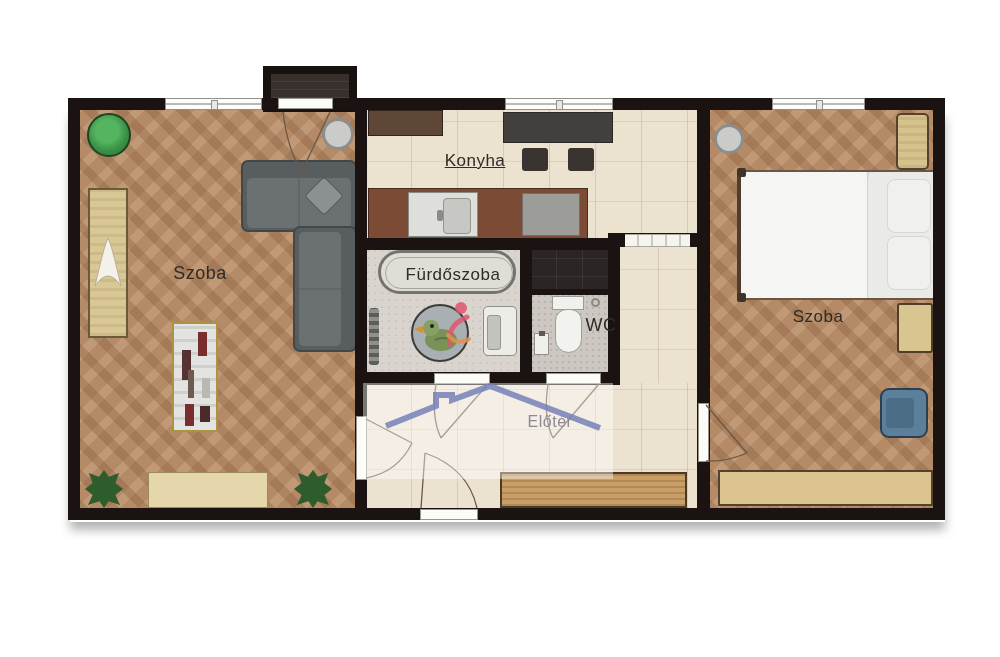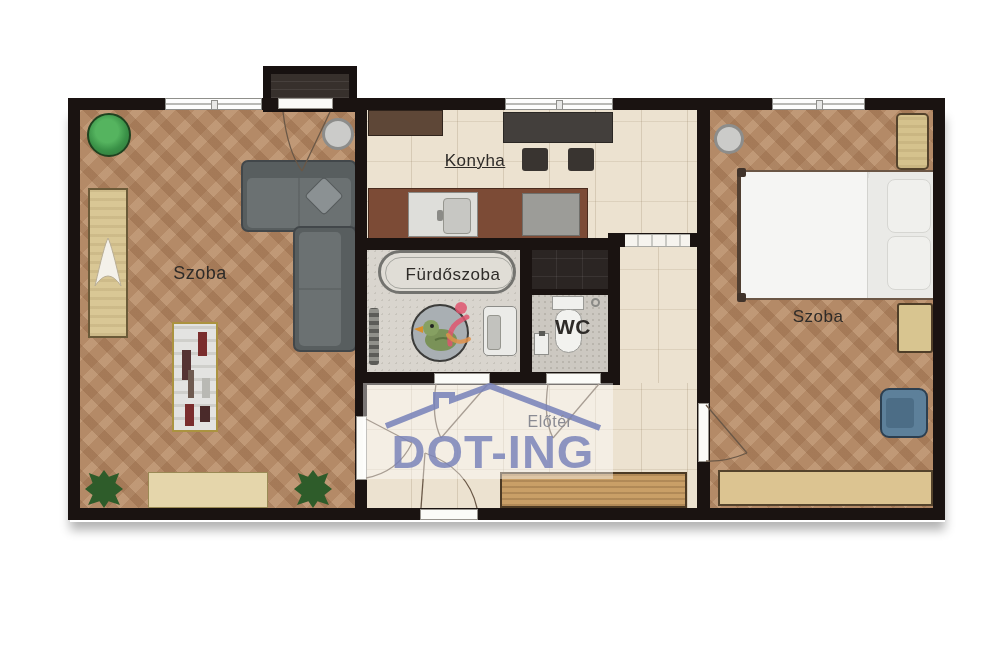--- a/index.html
+++ b/index.html
@@ -203,30 +203,28 @@
       <line x1="706" y1="405" x2="747" y2="453"></line>
         <path d="M706,461 Q726,462 747,453"></path>
       <path d="M477,508 Q468,468 425,453"></path>
         <line x1="421" y1="508" x2="425" y2="453"></line>
     </g>
   </svg>
 
   <div class="room-label" style="left:150px;top:263px;width:100px;font-size:18px;">Szoba</div>
   <div class="room-label" style="left:430px;top:151px;width:90px;text-decoration:underline;">Konyha</div>
   <div class="room-label" style="left:392px;top:265px;width:122px;z-index:36;">Fürdőszoba</div>
-  <div class="room-label" style="left:553px;top:315px;width:40px;font-size:21px;font-weight:bold;z-index:36;">WC</div>
+  <div class="room-label" style="left:581px;top:315px;width:40px;font-size:18px;font-weight:normal;z-index:36;">WC</div>
   <div class="room-label" style="left:512px;top:413px;width:76px;font-size:16px;color:#8a8b93;z-index:55;">Előtér</div>
   <div class="room-label" style="left:778px;top:307px;width:80px;">Szoba</div>
 
   <div class="abs" style="left:363px;top:383px;width:250px;height:96px;background:rgba(255,255,255,.42);z-index:50;"></div>
   <svg class="abs" width="240" height="55" viewBox="0 0 240 55" style="left:378px;top:382px;z-index:51;">
     <path d="M8 44 L58 24 L58 13 L74 13 L74 18 L112 4 L222 46" stroke="rgba(118,128,184,.85)" stroke-width="6" fill="none" stroke-linejoin="miter"></path>
   </svg>
-  <div class="abs" style="left:368px;top:424px;width:250px;text-align:center;z-index:51;
-              font-size:47px;font-weight:bold;letter-spacing:1px;color:rgba(118,128,184,.82);">DOT-ING</div>
 
   <svg class="abs" width="40" height="52" viewBox="0 0 40 52" style="left:441px;top:298px;z-index:50;opacity:.85;">
     <circle cx="20" cy="10" r="6" fill="#e0566f"></circle>
     <path d="M9 46 C7 30 15 24 26 19" stroke="#e0566f" stroke-width="5" fill="none" stroke-linecap="round"></path>
     <path d="M7 37 C12 44 21 46 28 41" stroke="#e2924a" stroke-width="4" fill="none" stroke-linecap="round"></path>
   </svg>
 
 </div>
 
 </body></html>

